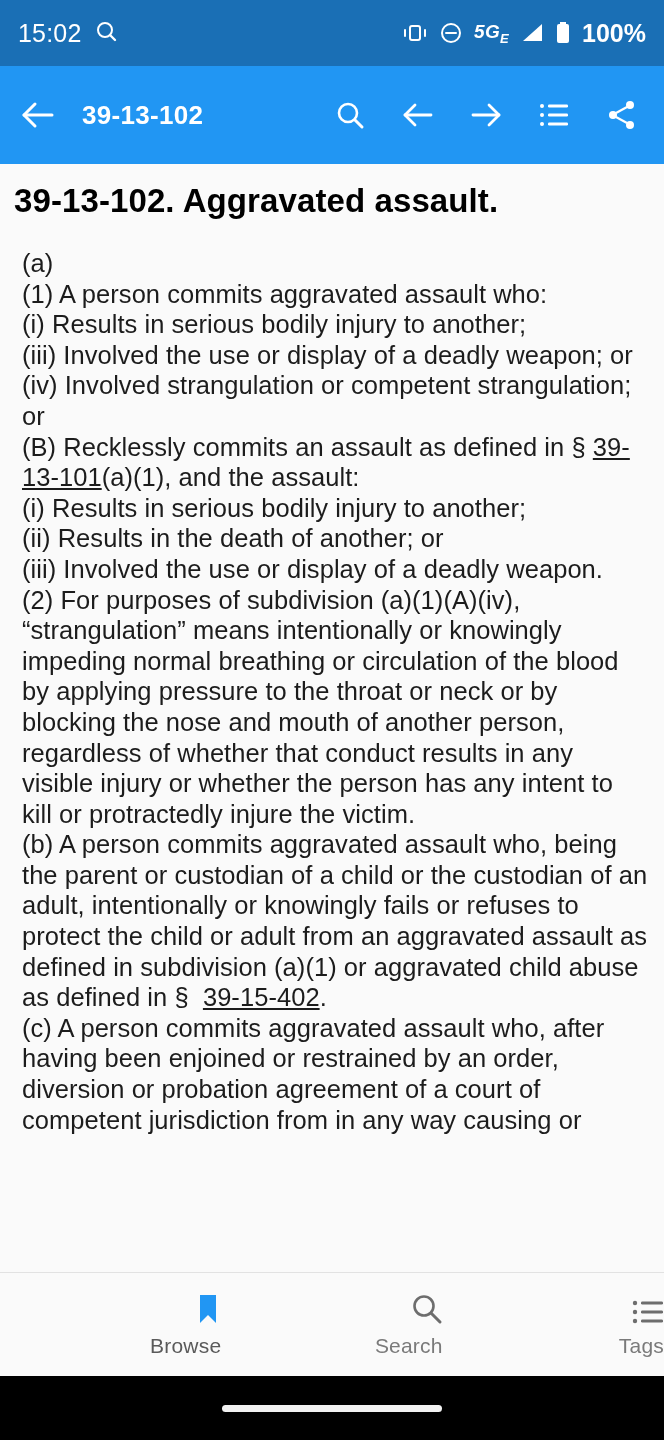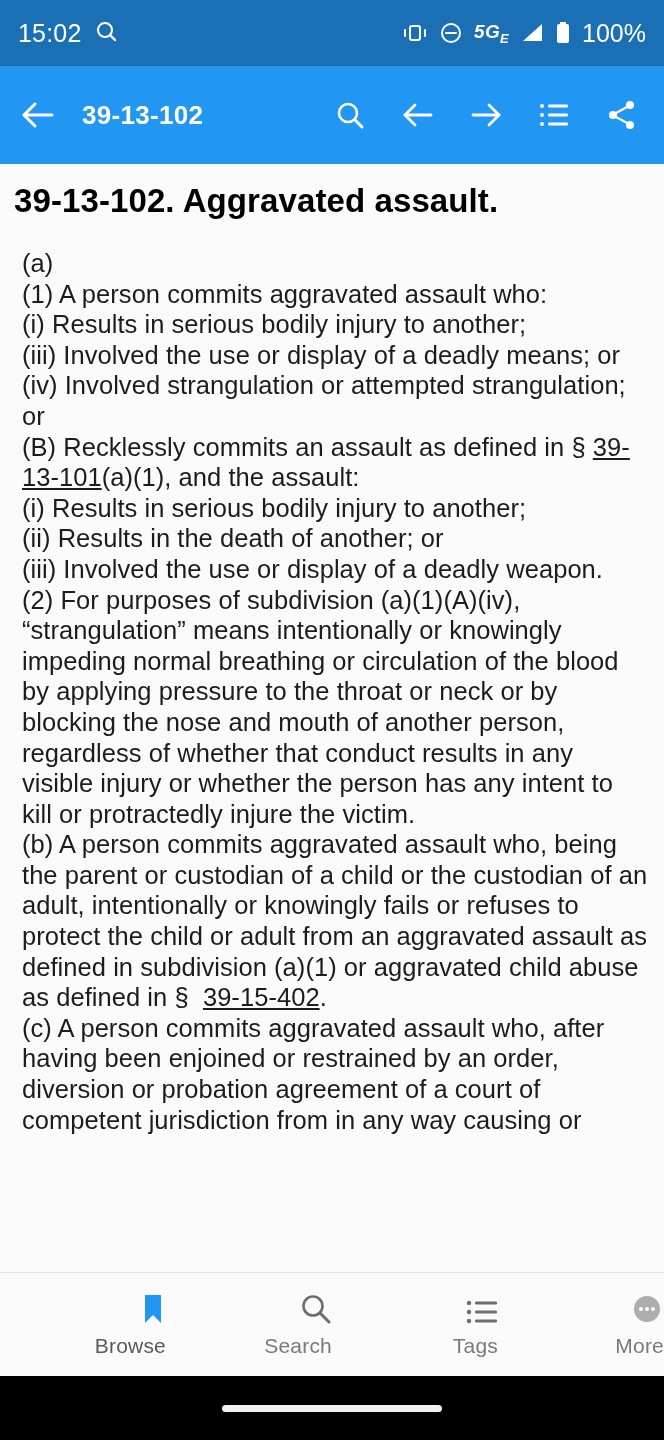--- a/index.html
+++ b/index.html
@@ -27,21 +27,21 @@
     padding: 0 18px;
     flex: 0 0 auto;
   }
   .status-left { display: flex; align-items: center; gap: 12px; }
   .status-time { font-size: 25px; font-weight: 400; letter-spacing: .2px; }
   .status-right {
     margin-left: auto;
     display: flex; align-items: center; gap: 11px;
   }
   .status-right .ic { display: inline-flex; align-items: center; }
-  .battery-pct { font-size: 25px; font-weight: 400; }
+  .battery-pct { font-size: 25px; font-weight: 700; }
   .net-label { font-size: 19px; font-style: italic; font-weight: 700; letter-spacing: .3px;}
   .net-label sub { font-size: 13px; }
 
   
   .app-bar {
     height: 98px;
     background: #2196f3;
     color: #fff;
     display: flex;
     align-items: center;
@@ -247,22 +247,22 @@
       </span>
     </div>
   </div>
 
   <div class="content">
     <div class="doc-title">39-13-102. Aggravated assault.</div>
     <div class="body-text">
       <p class="ind">(a)</p>
       <p class="ind">(1) A person commits aggravated assault who:</p>
       <p class="ind">(i) Results in serious bodily injury to another;</p>
-      <p class="ind">(iii) Involved the use or display of a deadly means; or</p>
-      <p class="ind">(iv) Involved strangulation or attempted strangulation; or</p>
+      <p class="ind">(iii) Involved the use or display of a deadly weapon; or</p>
+      <p class="ind">(iv) Involved strangulation or competent strangulation; or</p>
       <p class="ind">
         (B) Recklessly commits an assault as defined in §&nbsp;<span class="xref">39-13-101</span>(a)(1), and the assault:
       </p>
       <p class="ind">(i) Results in serious bodily injury to another;</p>
       <p class="ind">(ii) Results in the death of another; or</p>
       <p class="ind">(iii) Involved the use or display of a deadly weapon.</p>
       <p class="ind">(2) For purposes of subdivision (a)(1)(A)(iv), “strangulation” means intentionally or knowingly impeding normal breathing or circulation of the blood by applying pressure to the throat or neck or by blocking the nose and mouth of another person, regardless of whether that conduct results in any visible injury or whether the person has any intent to kill or protractedly injure the victim.</p>
       <p class="ind">
         (b) A person commits aggravated assault who, being the parent or custodian of a child or the custodian of an adult, intentionally or knowingly fails or refuses to protect the child or adult from an aggravated assault as defined in subdivision (a)(1) or aggravated child abuse as defined in §&nbsp; <span class="xref">39-15-402</span>.
       </p>
@@ -295,30 +295,19 @@
           <circle cx="3" cy="4" r="2.2" fill="#6d6d6d"></circle>
             <rect x="9" y="2.4" width="22" height="3.2" rx="1.4" fill="#6d6d6d"></rect>
           <circle cx="3" cy="13" r="2.2" fill="#6d6d6d"></circle>
             <rect x="9" y="11.4" width="22" height="3.2" rx="1.4" fill="#6d6d6d"></rect>
           <circle cx="3" cy="22" r="2.2" fill="#6d6d6d"></circle>
             <rect x="9" y="20.4" width="22" height="3.2" rx="1.4" fill="#6d6d6d"></rect>
         </svg>
       </span>
       <span class="nav-label">Tags</span>
     </div>
-    <div class="nav-item">
-      <span class="nav-icon">
-        <svg width="34" height="32" viewBox="0 0 34 32">
-            <circle cx="17" cy="16" r="13" fill="#adadad"></circle>
-            <circle cx="11" cy="16" r="2.1" fill="#fafafa"></circle>
-            <circle cx="17" cy="16" r="2.1" fill="#fafafa"></circle>
-            <circle cx="23" cy="16" r="2.1" fill="#fafafa"></circle>
-          </svg>
-      </span>
-      <span class="nav-label">More</span>
-    </div>
   </div>
 
   <div class="gesture-area">
     <div class="gesture-pill"></div>
   </div>
 
 </div>
 
 </body></html>

